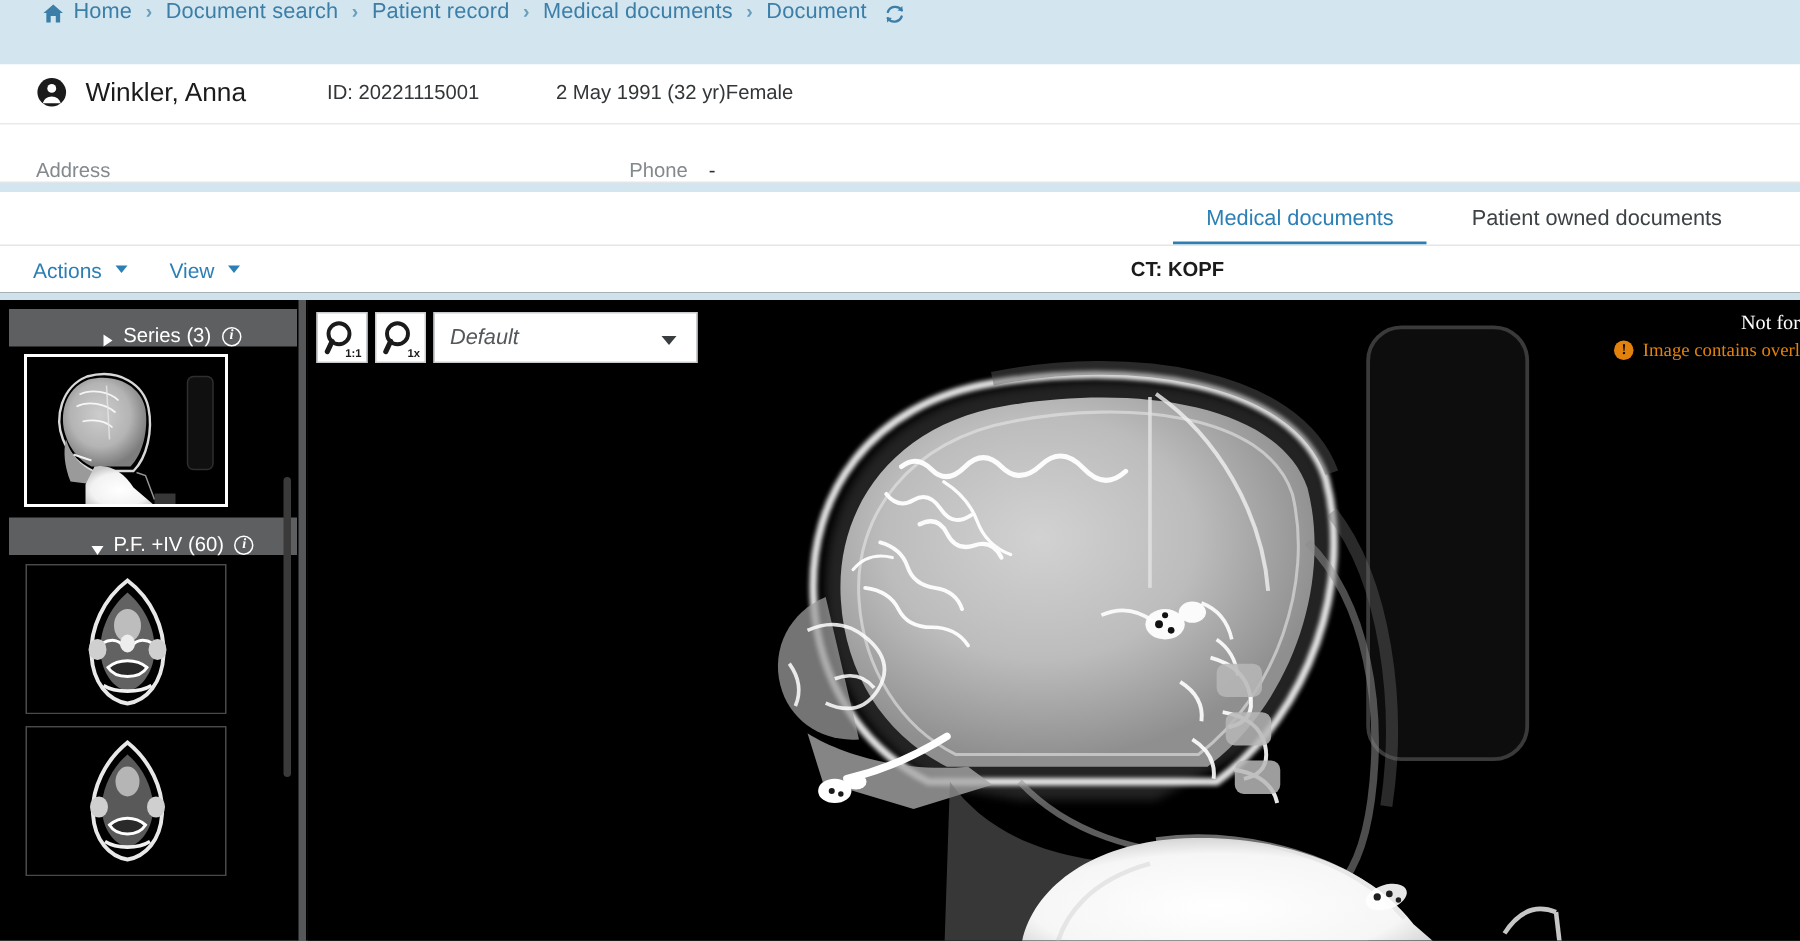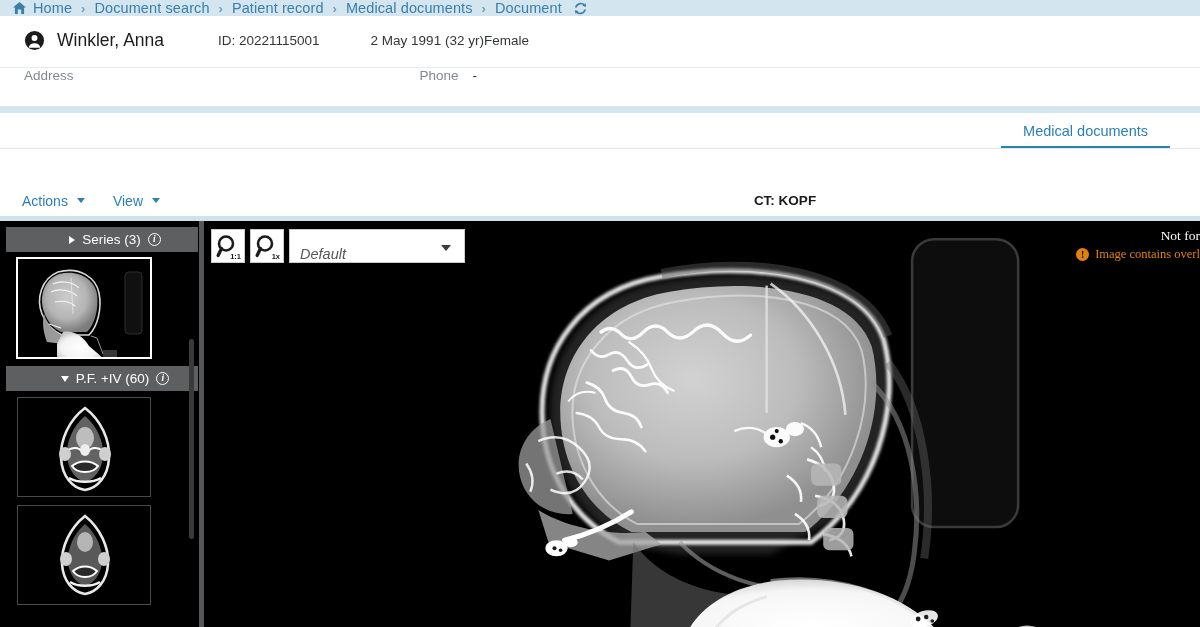--- a/index.html
+++ b/index.html
@@ -5,25 +5,25 @@
   * { box-sizing: border-box; margin: 0; padding: 0; }
   html, body {
     width: 1200px; height: 627px;
     font-family: "Liberation Sans", sans-serif;
     background: #ffffff;
     overflow: hidden;
   }
 
   
   .breadcrumb-bar {
-    height: 16px;
+    height: 43px;
     background: #d3e6ef;
     display: flex;
-    align-items: center;
-    padding-left: 12px;
+    align-items: flex-start;
+    padding-left: 28px;
     gap: 0px;
   }
   .crumb {
     color: #3b7ea8;
     font-size: 14.5px;
     letter-spacing: .1px;
     white-space: nowrap;
   }
   .crumb-sep {
     color: #6ba0bd;
@@ -33,21 +33,21 @@
   }
   .home-icon { display:inline-block; margin-right:6px; position:relative; top:2px; }
   .refresh-icon { margin-left: 11px; position: relative; top: 2px; }
 
   
   .patient-header {
     background: #ffffff;
     border-bottom: 1px solid #e2e6e8;
   }
   .patient-row-1 {
-    height: 52px;
+    height: 40px;
     display: flex;
     align-items: center;
     padding: 0 12px 3px 24px;
     border-bottom: 1px solid #e8ebed;
   }
   .avatar {
     width: 21px; height: 21px;
     margin-right: 12px;
     flex: 0 0 auto;
   }
@@ -61,21 +61,21 @@
     color: #333638;
     white-space: nowrap;
   }
   .pat-id { margin-left: 54px; }
   .pat-dob { margin-left: 51px; }
   .pat-sex { }
 
   .patient-row-2 {
     height: 38px;
     display: flex;
-    align-items: flex-start;
+    align-items: flex-end;
     padding: 0 12px 0 24px;
   }
   .lbl {
     font-size: 13.5px;
     color: #83898d;
     white-space: nowrap;
   }
   .val {
     font-size: 13.5px;
     color: #2b2e30;
@@ -118,21 +118,20 @@
   .tab.clipped { padding-right: 0; width: 16px; overflow: hidden; }
 
   
   .action-bar {
     height: 31px;
     background: #ffffff;
     display: flex;
     align-items: center;
     padding-left: 22px;
     position: relative;
-    margin-top: 36px;
   }
   .menu-btn {
     font-size: 14px;
     color: #2b7fb5;
     display: flex;
     align-items: center;
     gap: 9px;
     margin-right: 28px;
   }
   .caret-down {
@@ -172,21 +171,21 @@
     position: relative;
     overflow: hidden;
   }
   .series-hdr {
     height: 25px;
     width: 218px;
     background: #5d5f61;
     color: #ffffff;
     font-size: 13.5px;
     display: flex;
-    align-items: center;
+    align-items: flex-end;
     justify-content: center;
     gap: 7px;
     margin-bottom: 6px;
   }
   .tri-right {
     width: 0; height: 0;
     border-top: 4.5px solid transparent;
     border-bottom: 4.5px solid transparent;
     border-left: 6px solid #ffffff;
   }
@@ -260,21 +259,21 @@
     right: 3px; bottom: 1px;
     font-size: 7.5px;
     font-weight: bold;
     color: #1b1b1b;
   }
   .preset-select {
     width: 176px; height: 34px;
     background: #ffffff;
     border: 1px solid #c8ccce;
     display: flex;
-    align-items: flex-end;
+    align-items: center;
     padding: 0 10px;
     font-size: 14.5px;
     font-style: italic;
     color: #54585b;
     position: relative;
   }
   .preset-select .caret {
     position: absolute;
     right: 13px; top: 15px;
     width: 0; height: 0;
@@ -375,20 +374,23 @@
     <span class="lbl">Address</span>
     <span class="lbl phone-lbl">Phone</span>
     <span class="val phone-val">-</span>
   </div>
 </div>
 <div class="hdr-divider"></div>
 
 <div class="tab-bar">
   <div class="tab active">
     <span>Medical documents</span>
+  </div>
+  <div class="tab">
+    <span>Patient owned documents</span>
   </div>
   <div class="tab clipped">
     
   </div>
 </div>
 
 <div class="action-bar">
   <div class="menu-btn">
     <span>Actions</span>
     <span class="caret-down"></span>

